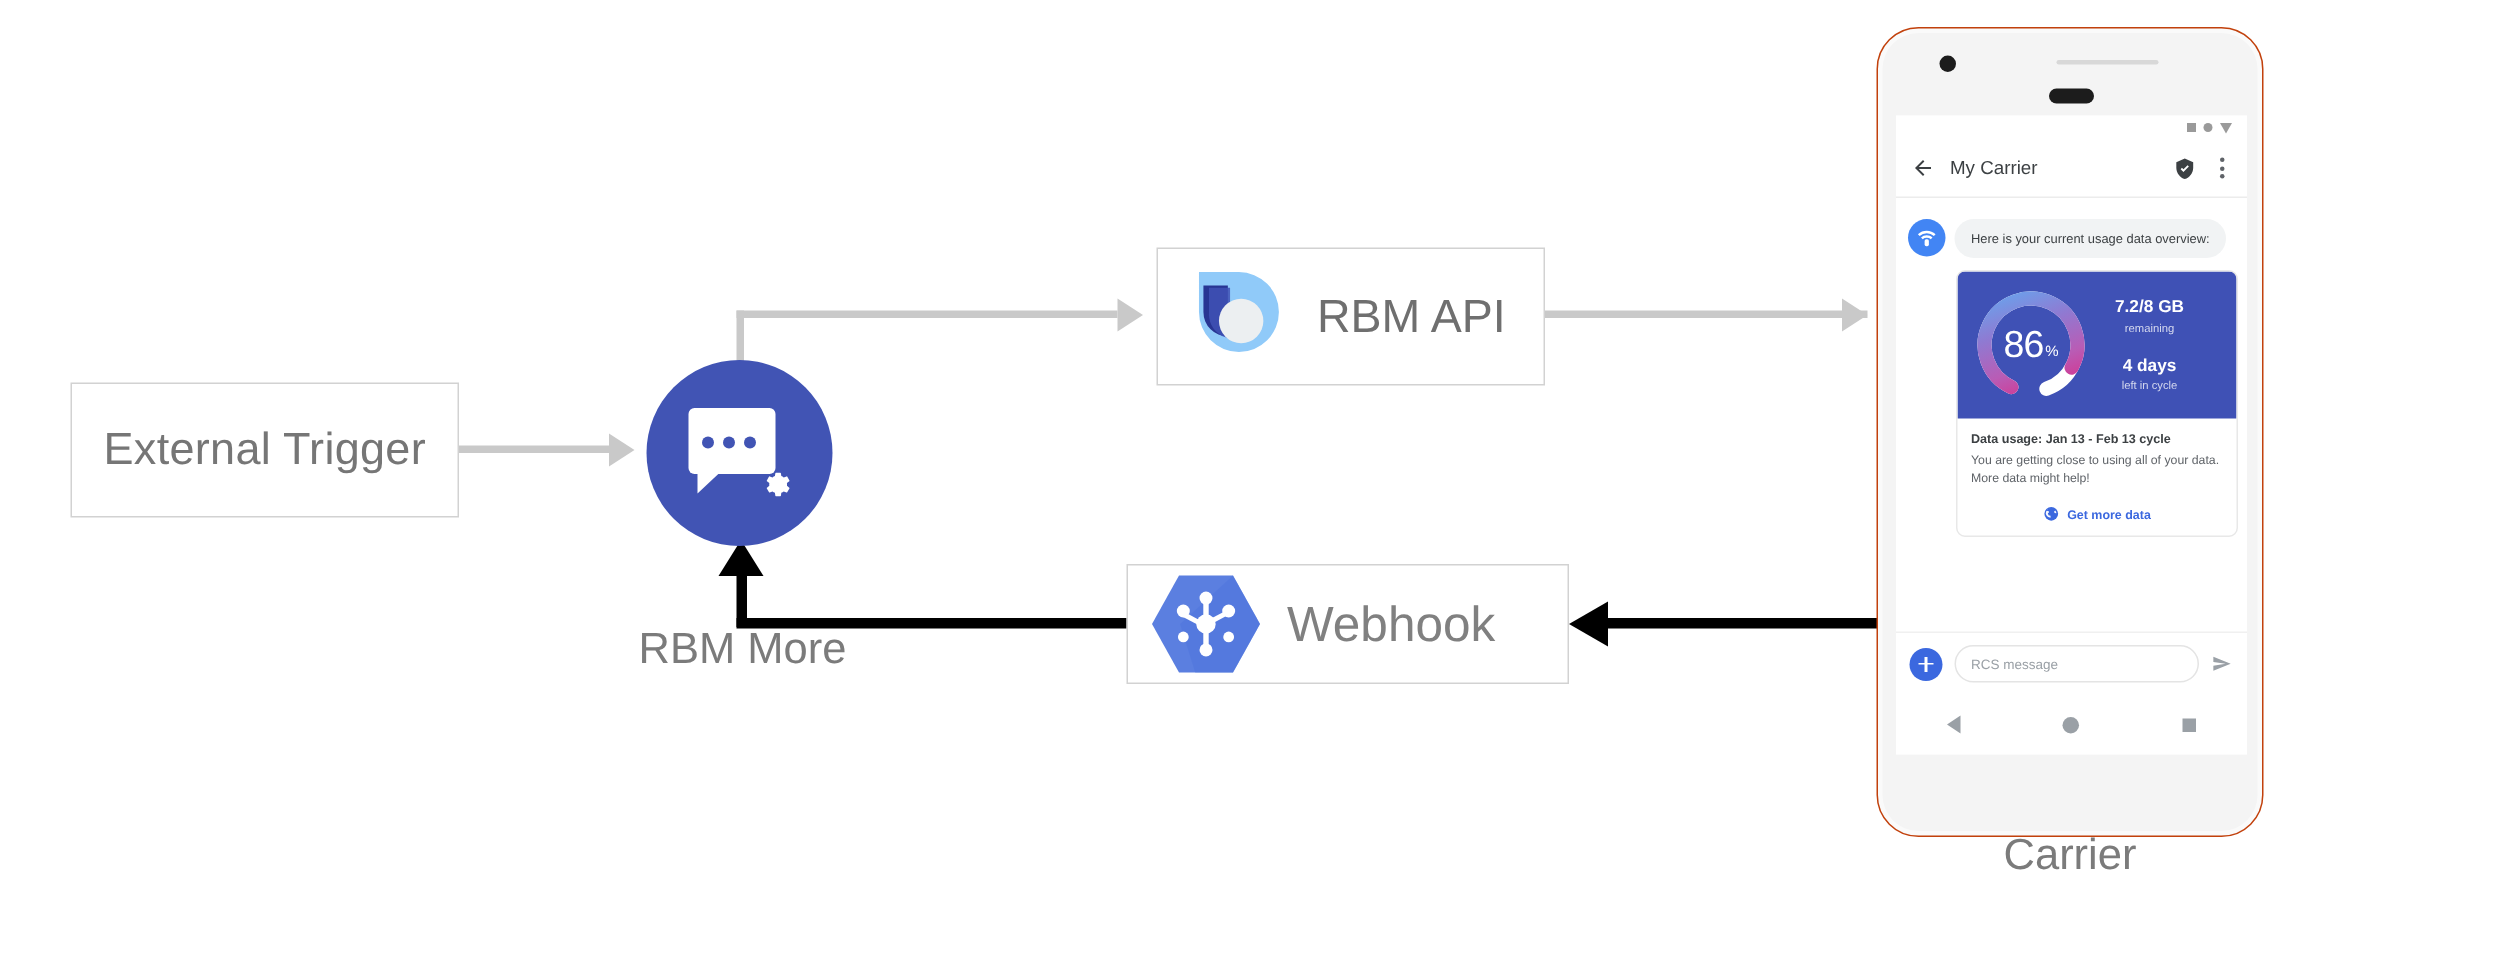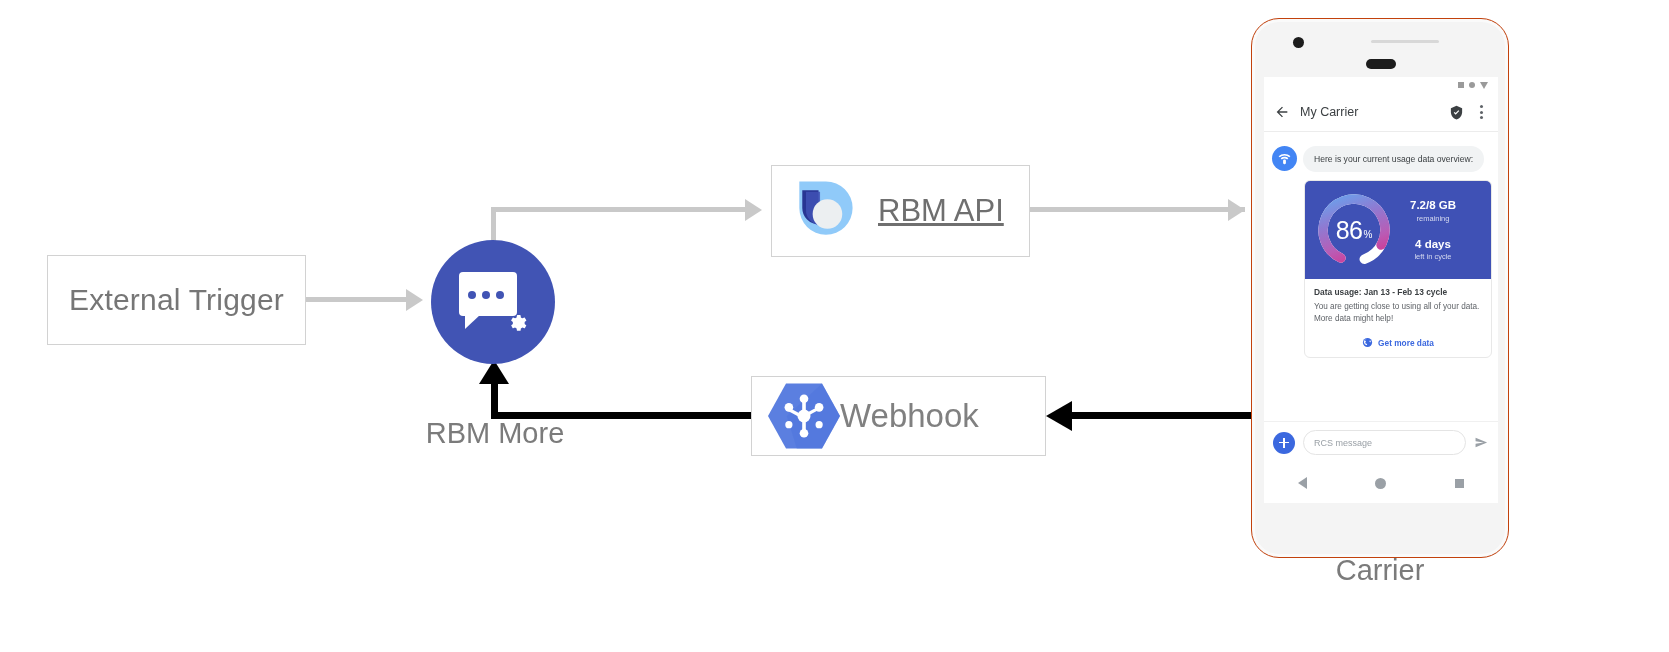--- a/index.html
+++ b/index.html
@@ -53,30 +53,30 @@
     left: 771px;
     top: 165px;
     width: 259px;
     height: 92px;
     padding-left: 14px;
     gap: 18px;
   }
   #rbm-api-box .node-label {
     font-size: 31px;
     color: #6f6f6f;
-    text-decoration: underline;
   }
 
   
   #webhook-box {
     left: 751px;
     top: 376px;
     width: 295px;
     height: 80px;
     padding-left: 16px;
+    gap: 18px;
   }
   #webhook-box .node-label {
     font-size: 33px;
     color: #808080;
   }
 
   
   #rbm-agent-circle {
     position: absolute;
     left: 431px;

